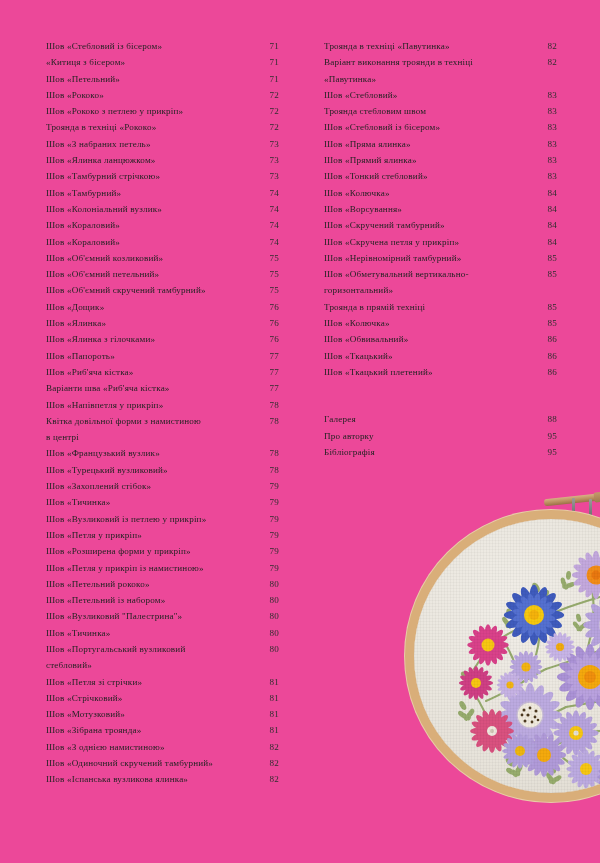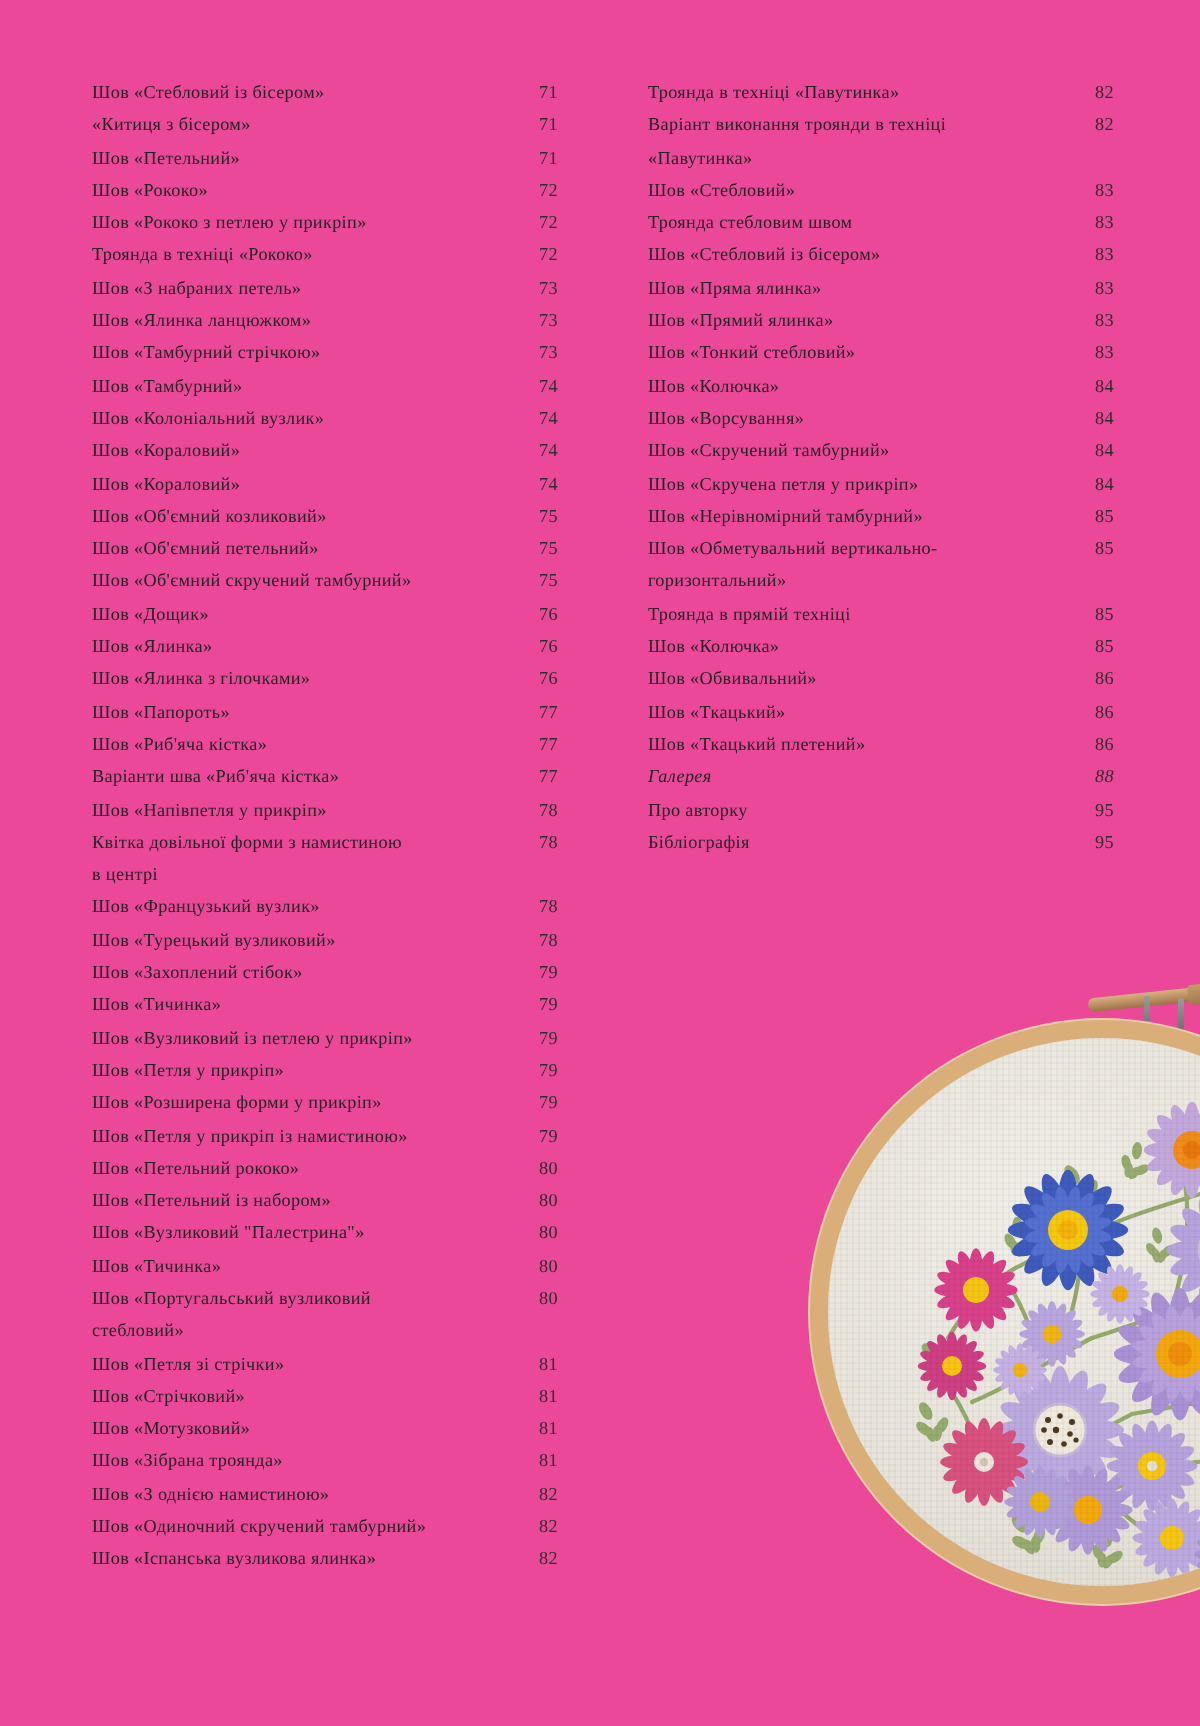--- a/index.html
+++ b/index.html
@@ -57,21 +57,21 @@
     position: absolute;
     right: 0;
     top: 0;
     width: 22px;
     text-align: right;
     font-size: 9.1px;
     line-height: 16.3px;
     color: #2e2e2e;
   }
 
-  .toc-entry.gap-before { margin-top: 0; font-style: italic; }
+  .toc-entry.gap-before { margin-top: 31px; }
 
   
   .hoop-figure {
     position: absolute;
     left: 398px;
     top: 488px;
     width: 300px;
     height: 375px;
     overflow: hidden;
   }

